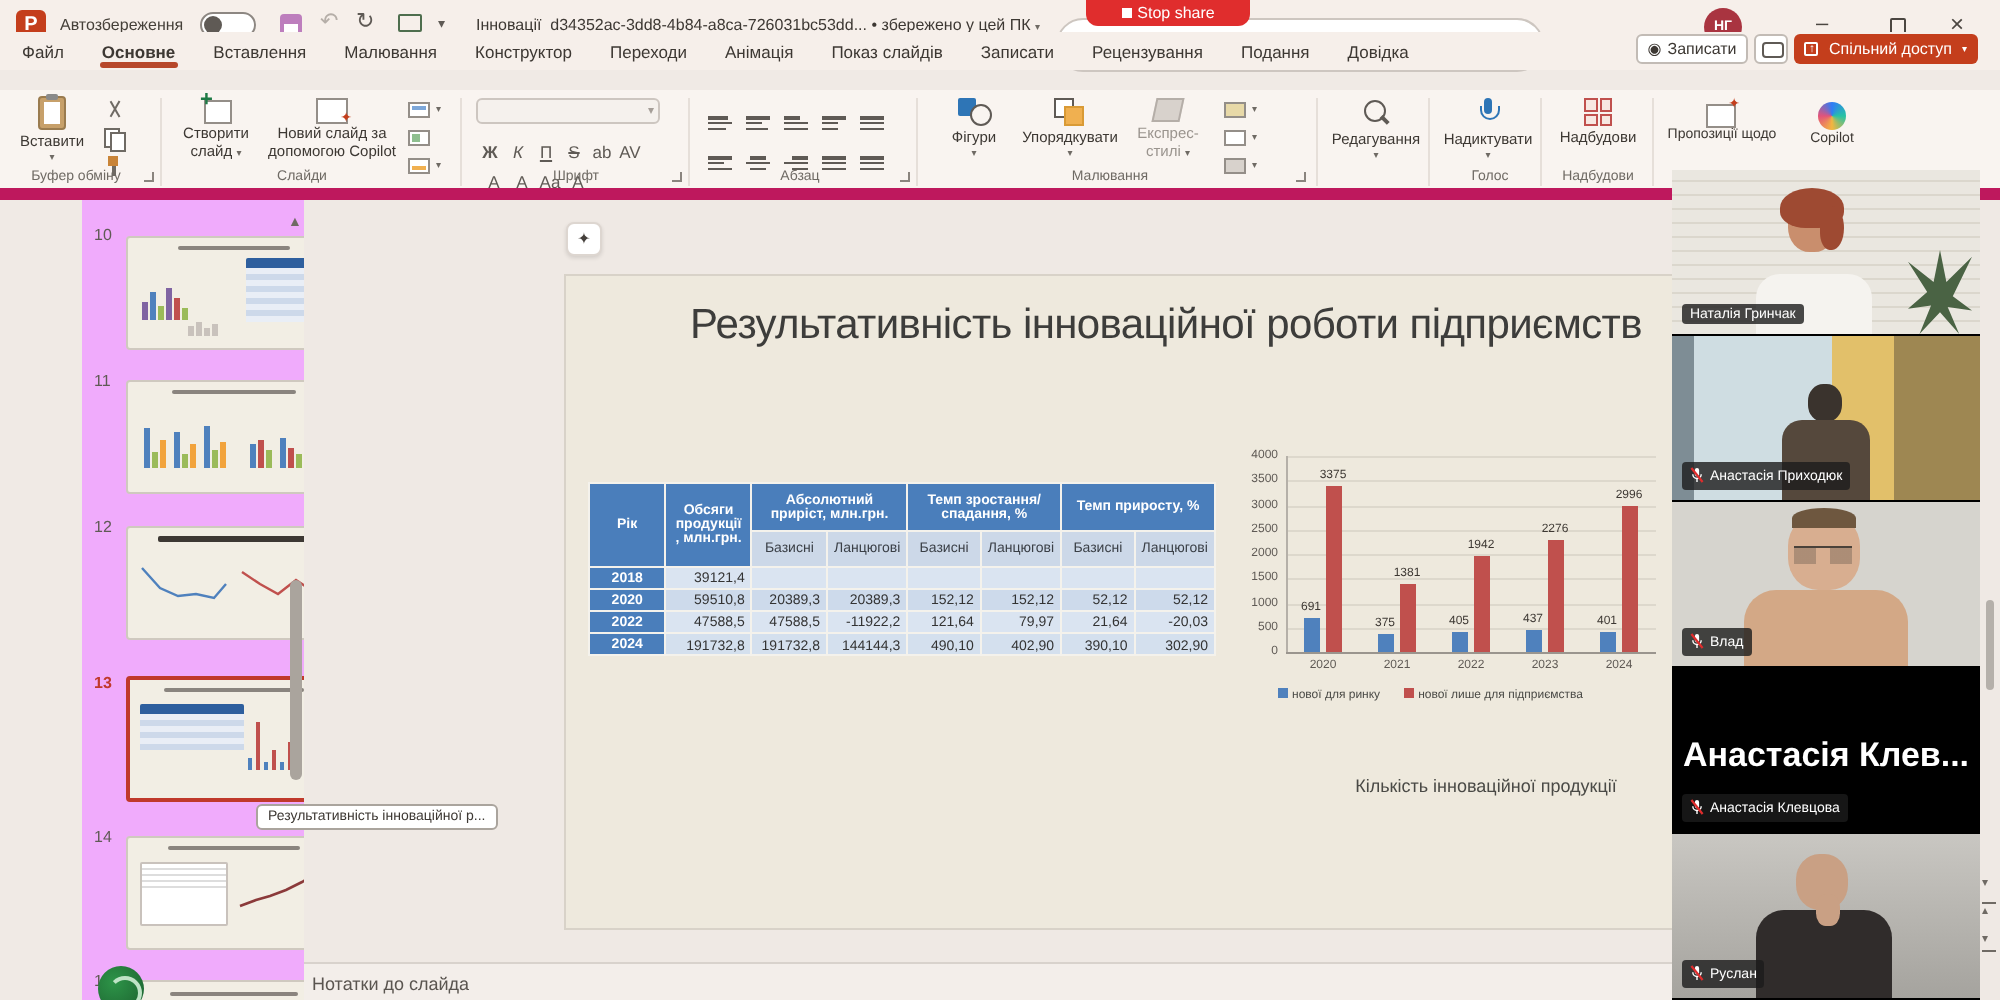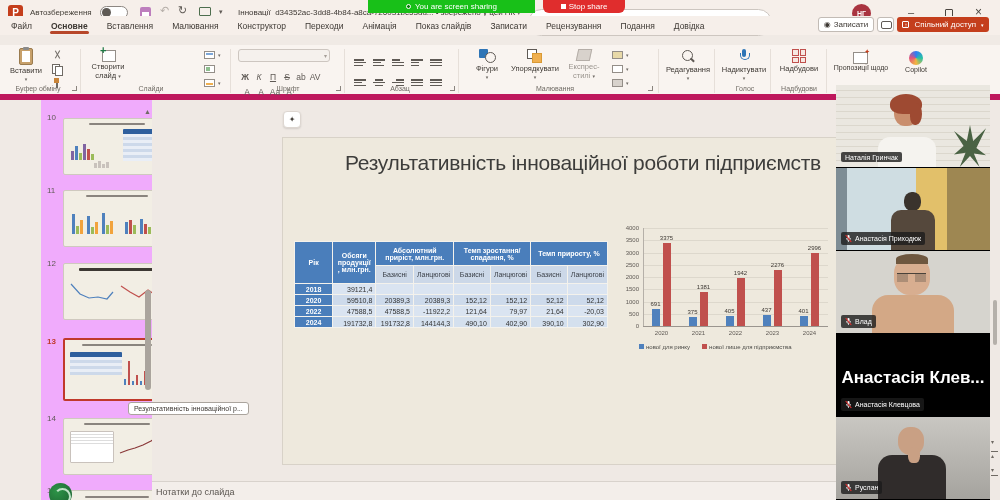--- a/index.html
+++ b/index.html
@@ -219,24 +219,20 @@
     <div class="searchbox">
       <span class="mag"></span>
       <span class="search-text">Пошук</span>
     </div>
     <div class="avatar">НГ</div>
     <span class="winctl" style="left:908px;">–</span>
     <span class="maxbox"></span>
     <span class="winctl" style="left:975px;font-size:12px;top:5px;">×</span>
   </div>
 
-  <div class="share-banner">
-    <span class="dot"></span>
-    <span>You are screen sharing</span>
-  </div>
   <div class="stop-share">
     <span class="sq"></span>
     <span>Stop share</span>
   </div>
 
   <div class="tabrow">
     <div id="tabs">
         <div class="tab">Файл</div>
         <div class="tab active">Основне</div>
         <div class="tab">Вставлення</div>
@@ -272,20 +268,24 @@
     <div class="mini cuticon" style="left:52px;top:5px;"></div>
     <div class="mini copyicon" style="left:52px;top:19px;"></div>
     <div class="mini painticon" style="left:52px;top:33px;"></div>
     <div class="glabel" style="left:6px;width:64px;">Буфер обміну</div>
     <div class="launcher" style="left:72px;"></div>
     <div class="vsep" style="left:80px;"></div>
 
     <div class="bigbtn" style="left:86px;top:3px;width:44px;">
       <div class="newslide-ic"></div>
       <div class="rbtn-lbl"><span>Створити</span><br><span>слайд</span> <span class="chev">▾</span></div>
+    </div>
+    <div class="bigbtn" style="left:132px;top:3px;width:68px;">
+      <div class="cslide-ic"></div>
+      <div class="rbtn-lbl"><span>Новий слайд за</span><br><span>допомогою Copilot</span></div>
     </div>
     <div class="lay-ic b" style="position:absolute;left:204px;top:6px;"></div>
     <div class="lay-ic g" style="position:absolute;left:204px;top:20px;"></div>
     <div class="lay-ic o" style="position:absolute;left:204px;top:34px;"></div>
     <span class="chev" style="position:absolute;left:218px;top:7px;">▾</span>
     <span class="chev" style="position:absolute;left:218px;top:35px;">▾</span>
     <div class="glabel" style="left:86px;width:130px;">Слайди</div>
     <div class="vsep" style="left:230px;"></div>
 
     <div class="combo" style="left:238px;top:4px;width:92px;height:13px;"></div>
@@ -652,20 +652,21 @@
           <div class="xtick" style="left: 182.5px; top: 114px; width: 24px;">2024</div>
           <div class="bar" style="left: 184.5px; top: 100.175px; height: 9.8245px; background: rgb(79, 129, 189);"></div>
           <div class="barlabel" style="left: 177.5px; top: 92.1755px;">401</div>
           <div class="bar" style="left: 195.5px; top: 36.598px; height: 73.402px; background: rgb(192, 80, 77);"></div>
           <div class="barlabel" style="left: 188.5px; top: 28.598px;">2996</div>
           <div class="legend" style="left: 24px; top: 128px;">
             <span><span class="sw" style="background: rgb(79, 129, 189);"></span><span>нової для ринку</span></span>
             <span><span class="sw" style="background: rgb(192, 80, 77);"></span><span>нової лише для підприємства</span></span>
           </div>
         </div>
+      <div class="cap" style="left:340px;width:240px;top:250px;">Кількість інноваційної продукції</div>
     </div>
   </div>
 
   <div class="notesbar">
     <span class="notes-label">Нотатки до слайда</span>
   </div>
 
   <div class="right-strip">
     <div class="vthumb"></div>
     <span class="navgl" style="top:338px;">▾</span>

